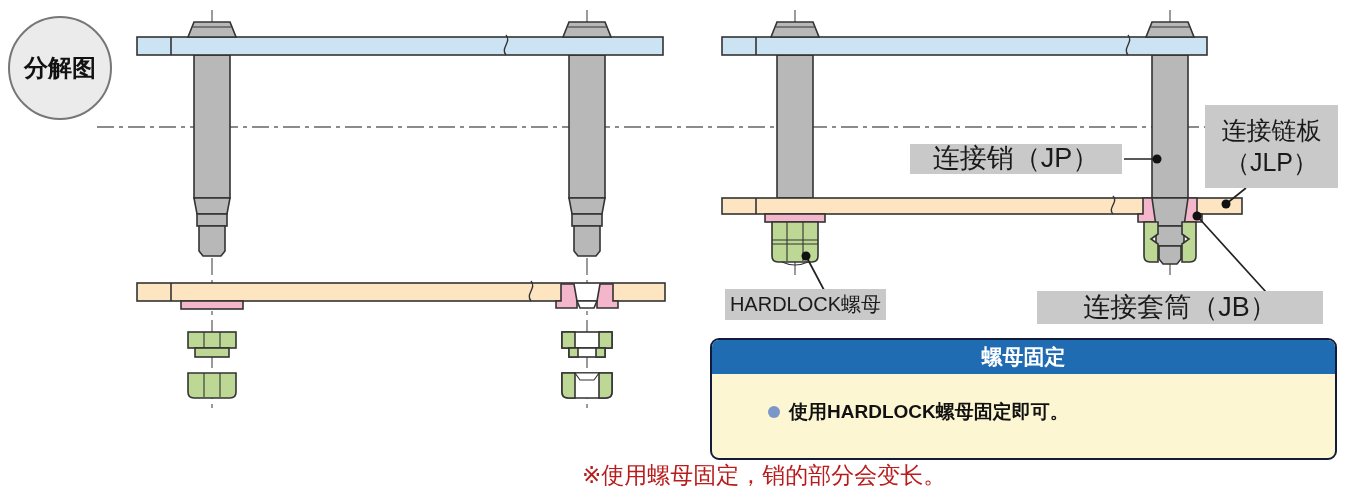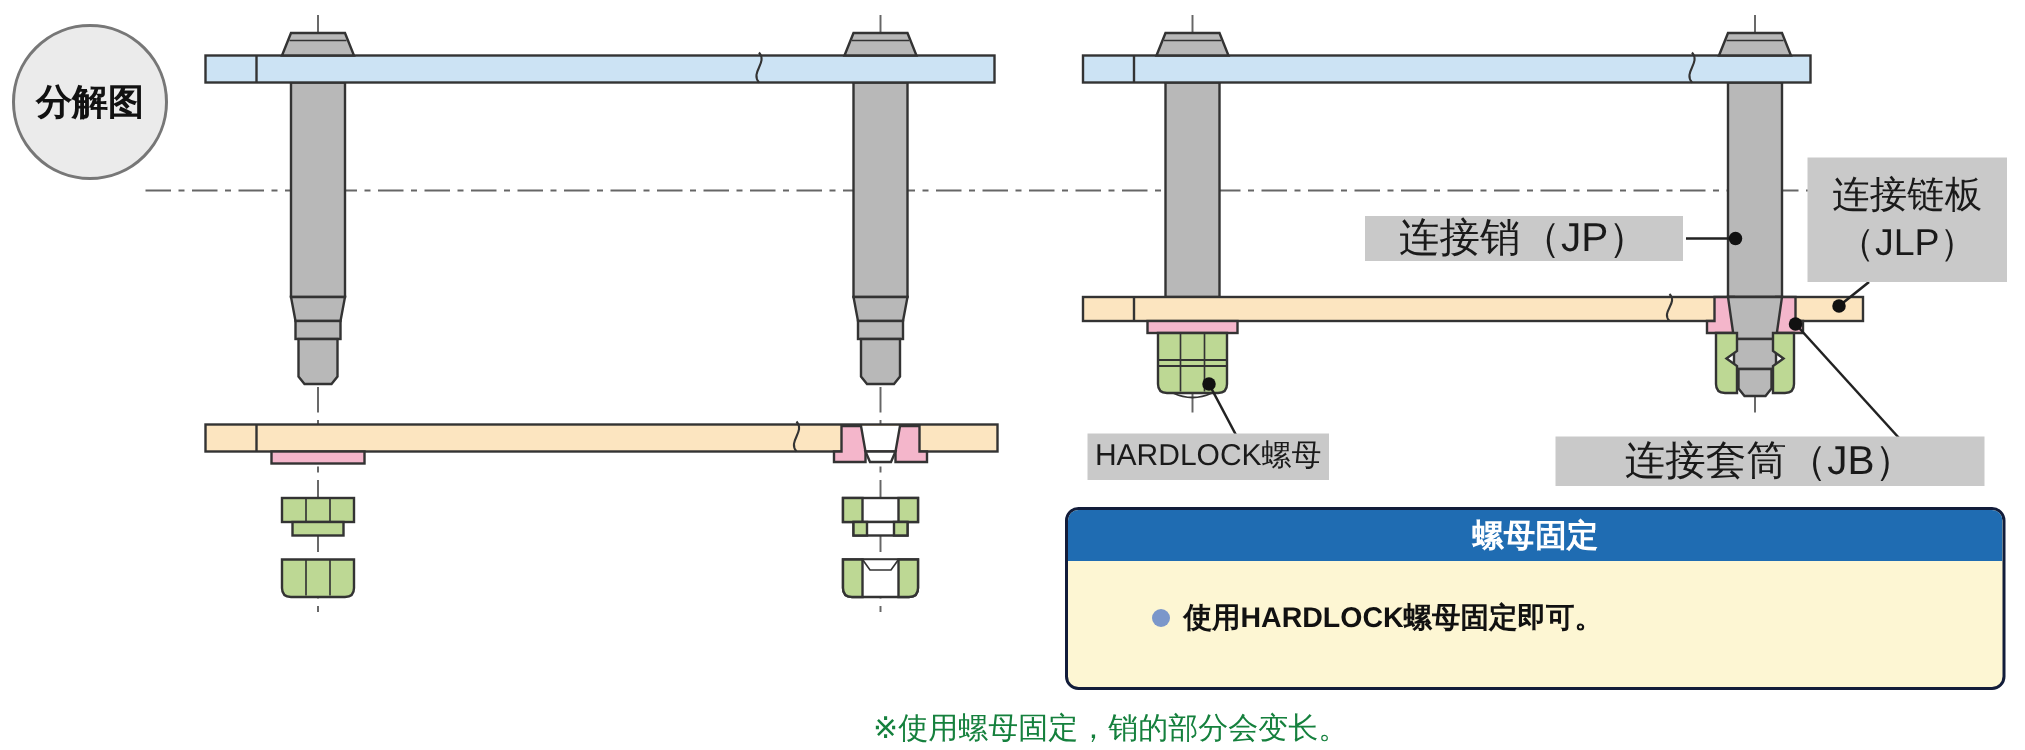--- a/index.html
+++ b/index.html
@@ -34,21 +34,21 @@
   }
   .info-box .hd{
     background:#1f6cb2;color:#fff;font-weight:bold;font-size:21px;
     height:34px;display:flex;align-items:center;justify-content:center;text-align:right;
   }
   .info-box .bd{padding:25px 14px 0 56px;display:flex;flex-direction:column;gap:9px;}
   .bullet-row{display:flex;align-items:center;gap:9px;}
   .bullet-dot{width:12px;height:12px;border-radius:50%;background:#7b97ca;flex:0 0 auto;}
   .bullet-text{font-size:19px;font-weight:bold;color:#111;}
   
-  .footnote{left:582px;top:472px;font-size:20px;color:#15803d;}
+  .footnote{left:582px;top:460px;font-size:23px;color:#b91c1c;}
 </style>
 </head>
 <body>
 
 <div id="stage">
 
   <svg id="drawing" width="1350" height="500" viewBox="0 0 1350 500">
 
     <g stroke="#666" stroke-width="1.3" fill="none" stroke-dasharray="17 5 4 5">
       <line x1="97" y1="127" x2="1208" y2="127"></line>

